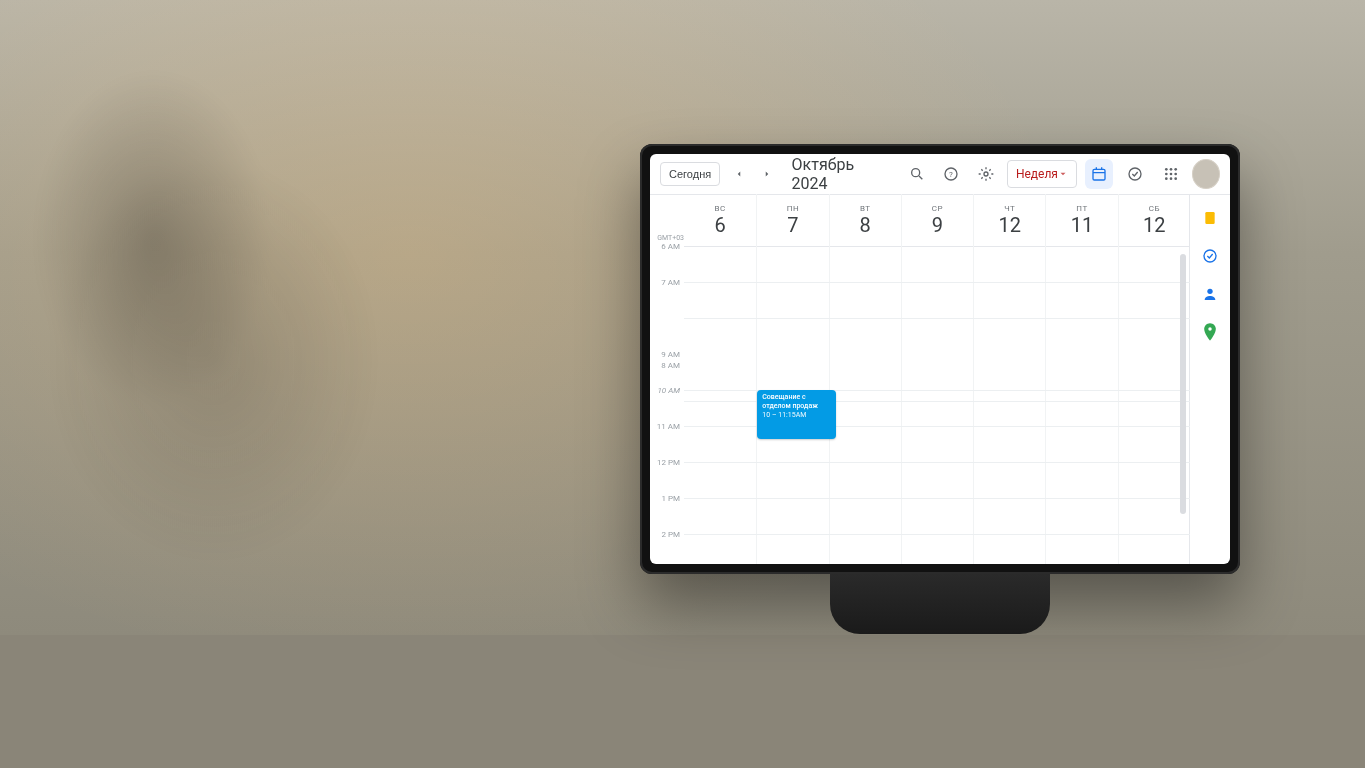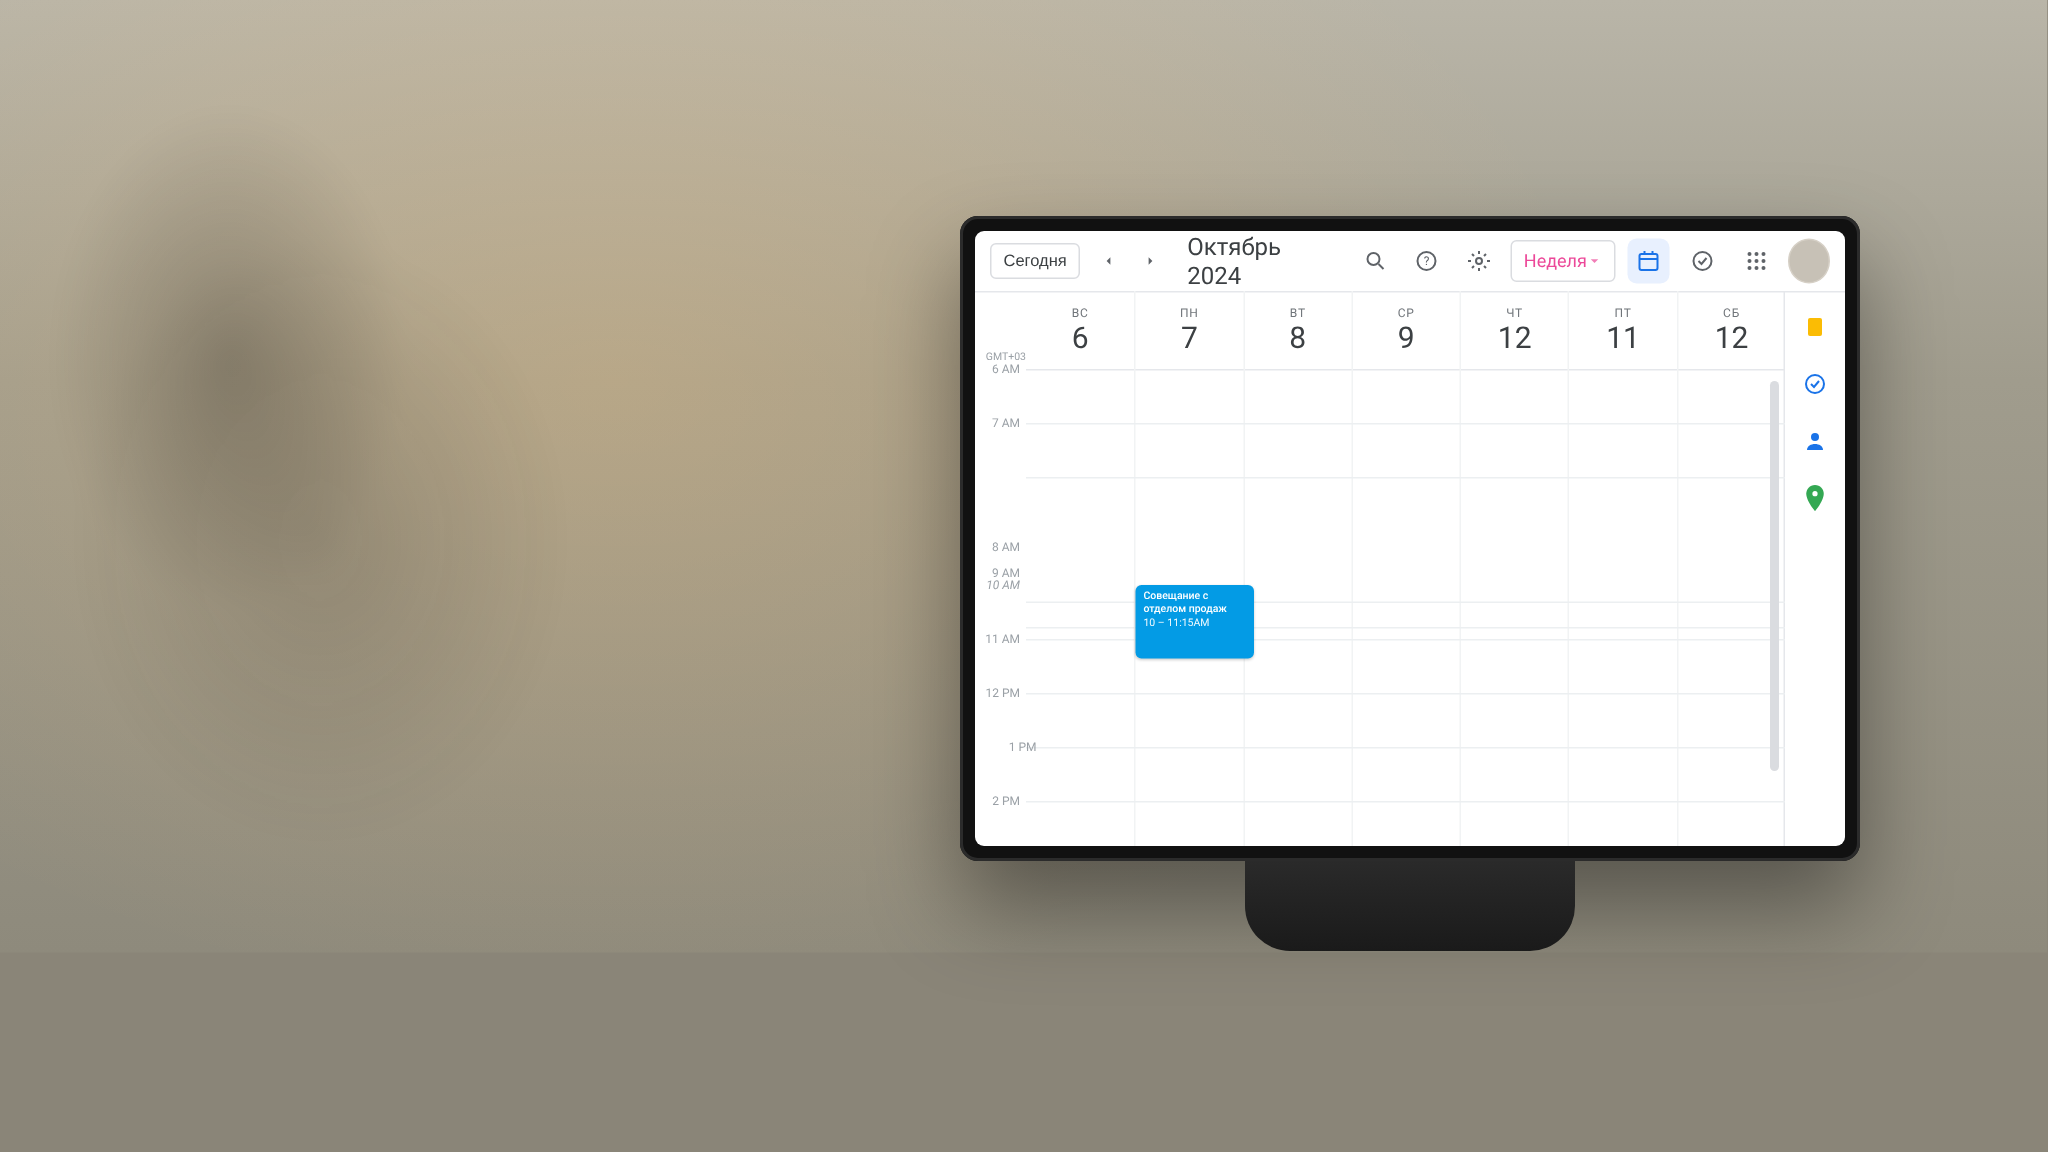--- a/index.html
+++ b/index.html
@@ -12,21 +12,21 @@
 .monitor{position:absolute;left:640px;top:144px;width:600px;height:430px;border-radius:12px;background:#111;box-shadow:0 30px 60px rgba(0,0,0,.4), inset 0 0 0 2px #2b2b2b}
 .monitor:after{content:"";position:absolute;left:50%;transform:translateX(-50%);bottom:-60px;width:220px;height:60px;border-radius:0 0 30px 30px;background:linear-gradient(#2a2a2a, #1a1a1a)}
 .screen{position:absolute;inset:10px;border-radius:6px;background:#fff;overflow:hidden}
 
 .topbar{position:absolute;left:0;right:0;top:0;height:40px;border-bottom:1px solid #e5e7eb;display:flex;align-items:center;gap:8px;padding:0 10px}
 .today-btn{height:24px;border:1px solid #dadce0;background:#fff;border-radius:4px;font-size:11px;color:#3c4043;padding:0 8px;display:inline-flex;align-items:center}
 .navbtn{width:22px;height:22px;border-radius:50%;display:inline-flex;align-items:center;justify-content:center;color:#5f6368}
 .month-title{margin-left:6px;font-size:16px;color:#3c4043}
 .spacer{flex:1}
 .icbtn{width:28px;height:28px;border-radius:50%;display:inline-flex;align-items:center;justify-content:center;color:#5f6368}
-.view-pill{display:inline-flex;align-items:center;gap:0;height:26px;border:1px solid #dadce0;border-radius:4px;padding:0 8px;font-size:12px;color:#ec4899}
+.view-pill{display:inline-flex;align-items:center;gap:0;height:26px;border:1px solid #dadce0;border-radius:4px;padding:0 8px;font-size:12px;color:#b91c1c}
 .view-pill svg{opacity:.7}
 .cal-chip{width:30px;height:30px;border-radius:6px;display:inline-flex;align-items:center;justify-content:center;background:#e8f0fe;color:#1a73e8}
 .cal-chip.plain{background:transparent;color:#5f6368}
 .apps-grid{width:28px;height:28px;border-radius:50%;display:inline-flex;align-items:center;justify-content:center}
 .avatar{width:28px;height:28px;border-radius:50%;overflow:hidden;background:#c7c1b6;border:1px solid #d6d0c6;display:inline-block}
 svg{display:block}
 
 
 .rightpanel{position:absolute;right:0;top:40px;bottom:0;width:40px;border-left:1px solid #e5e7eb;display:flex;flex-direction:column;align-items:center;gap:18px;padding-top:14px}
 .rp-icon{width:20px;height:20px;display:flex;align-items:center;justify-content:center}
@@ -220,34 +220,34 @@
           </div>
         <div class="hrow" style="top: 0px;">
               <div class="hour-label" style="top: 0px;">6 AM</div>
             </div>
             <div class="hrow" style="top: 36px;">
               <div class="hour-label" style="top: 0px;">7 AM</div>
             </div>
             <div class="hrow" style="top: 72px; margin-top: 47px;">
               <div class="hour-label" style="top: 0px;">8 AM</div>
             </div>
-            <div class="hrow" style="top: 108px; margin-top: 28px;">
+            <div class="hrow" style="top: 108px;">
               <div class="hour-label" style="top: 0px;">9 AM</div>
             </div>
             <div class="hrow" style="top: 144px;">
               <div class="hour-label" style="top: 0px; font-style: italic;">10 AM</div>
             </div>
             <div class="hrow" style="top: 180px;">
               <div class="hour-label" style="top: 0px;">11 AM</div>
             </div>
             <div class="hrow" style="top: 216px;">
               <div class="hour-label" style="top: 0px;">12 PM</div>
             </div>
             <div class="hrow" style="top: 252px;">
-              <div class="hour-label" style="top: 0px; padding-left: 11px;">1 PM</div>
+              <div class="hour-label" style="top: 0px;">1 PM</div>
             </div>
             <div class="hrow" style="top: 288px;">
               <div class="hour-label" style="top: 0px;">2 PM</div>
             </div>
             <div class="event" style="left: 73.2857px; width: 68.2857px; top: 144px; height: 43px; background: rgb(3, 155, 229);">
               <div class="event-title">Совещание с отделом продаж</div>
               <div class="event-time">10 – 11:15AM</div>
             </div>
           </div>
 

